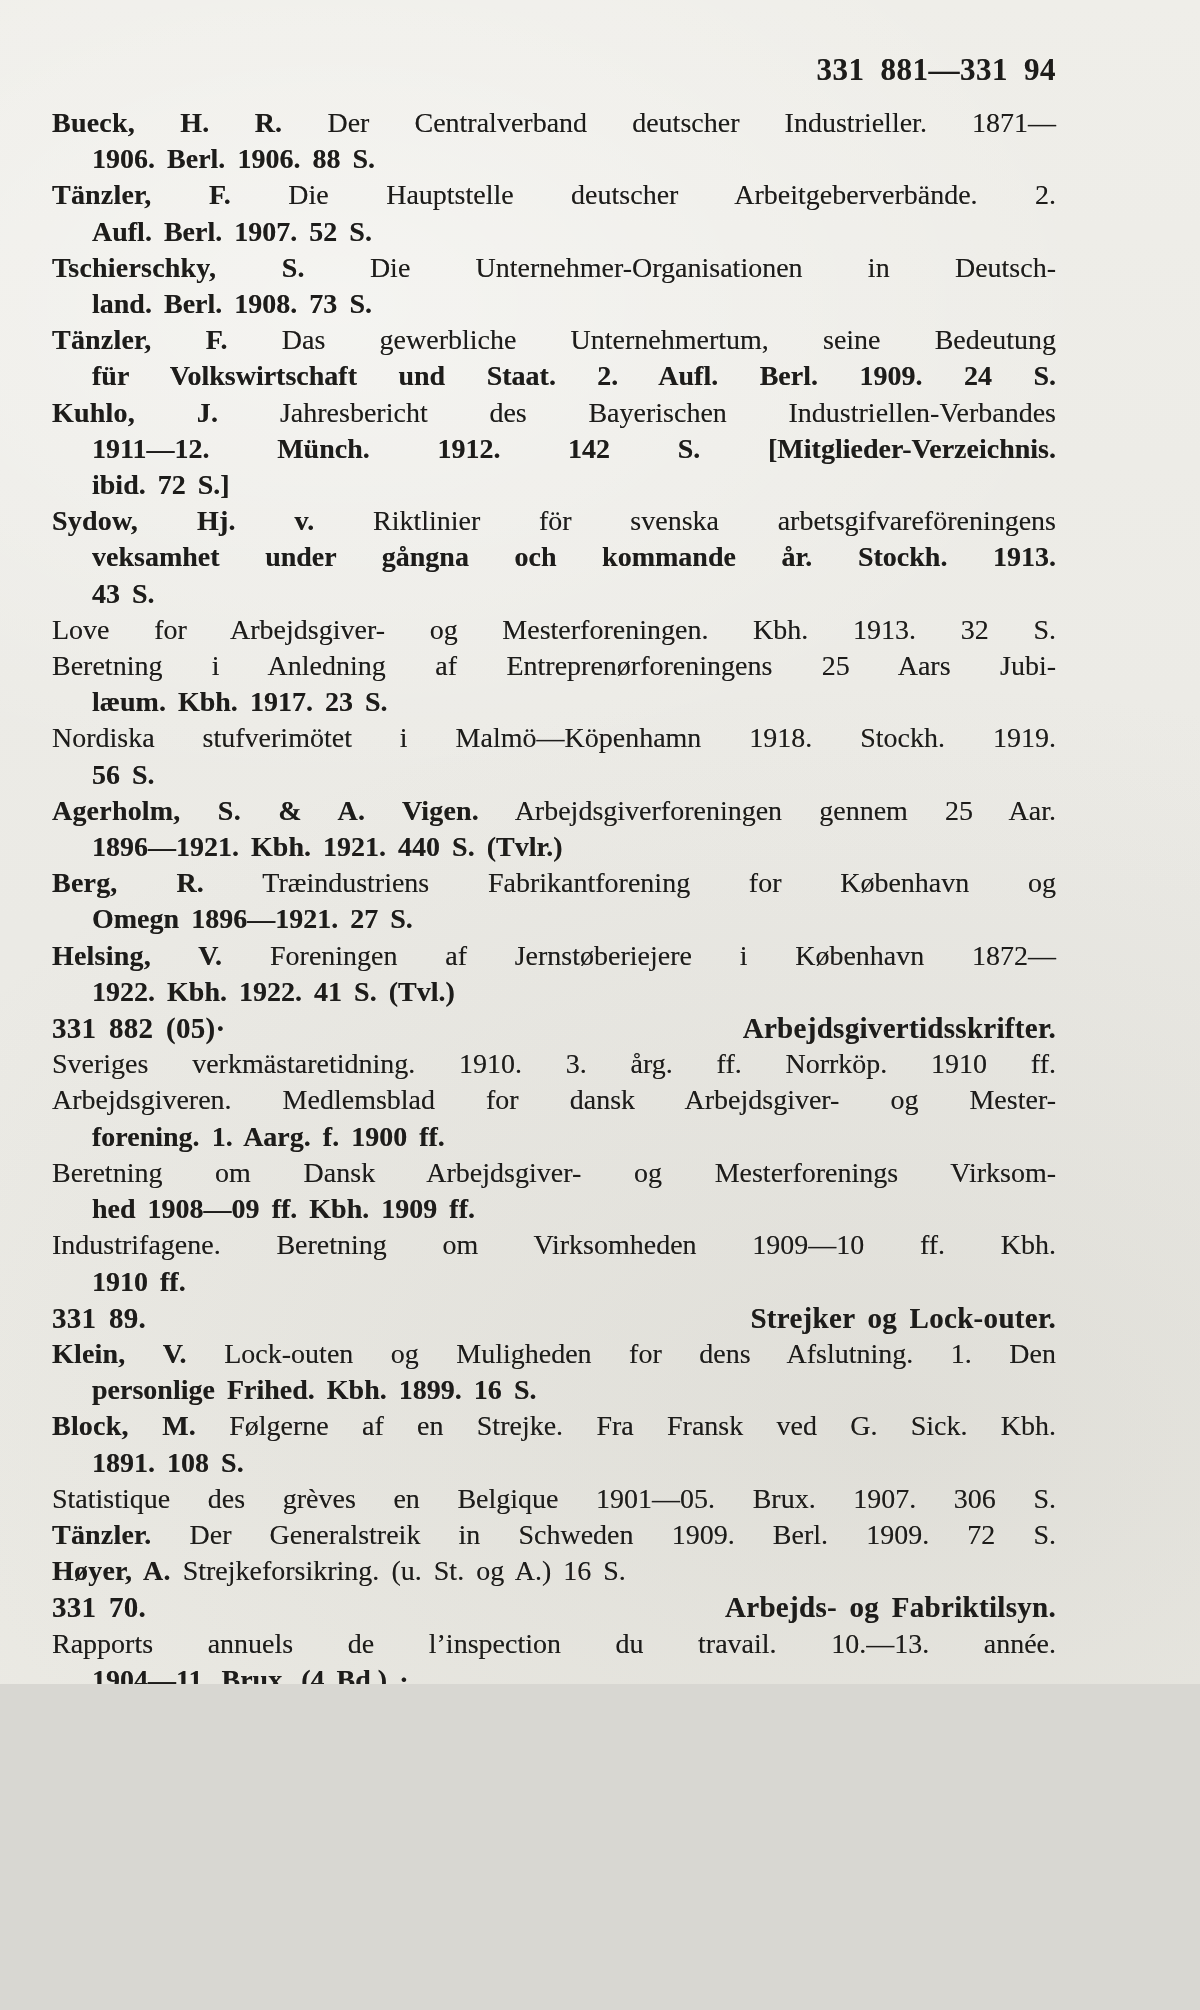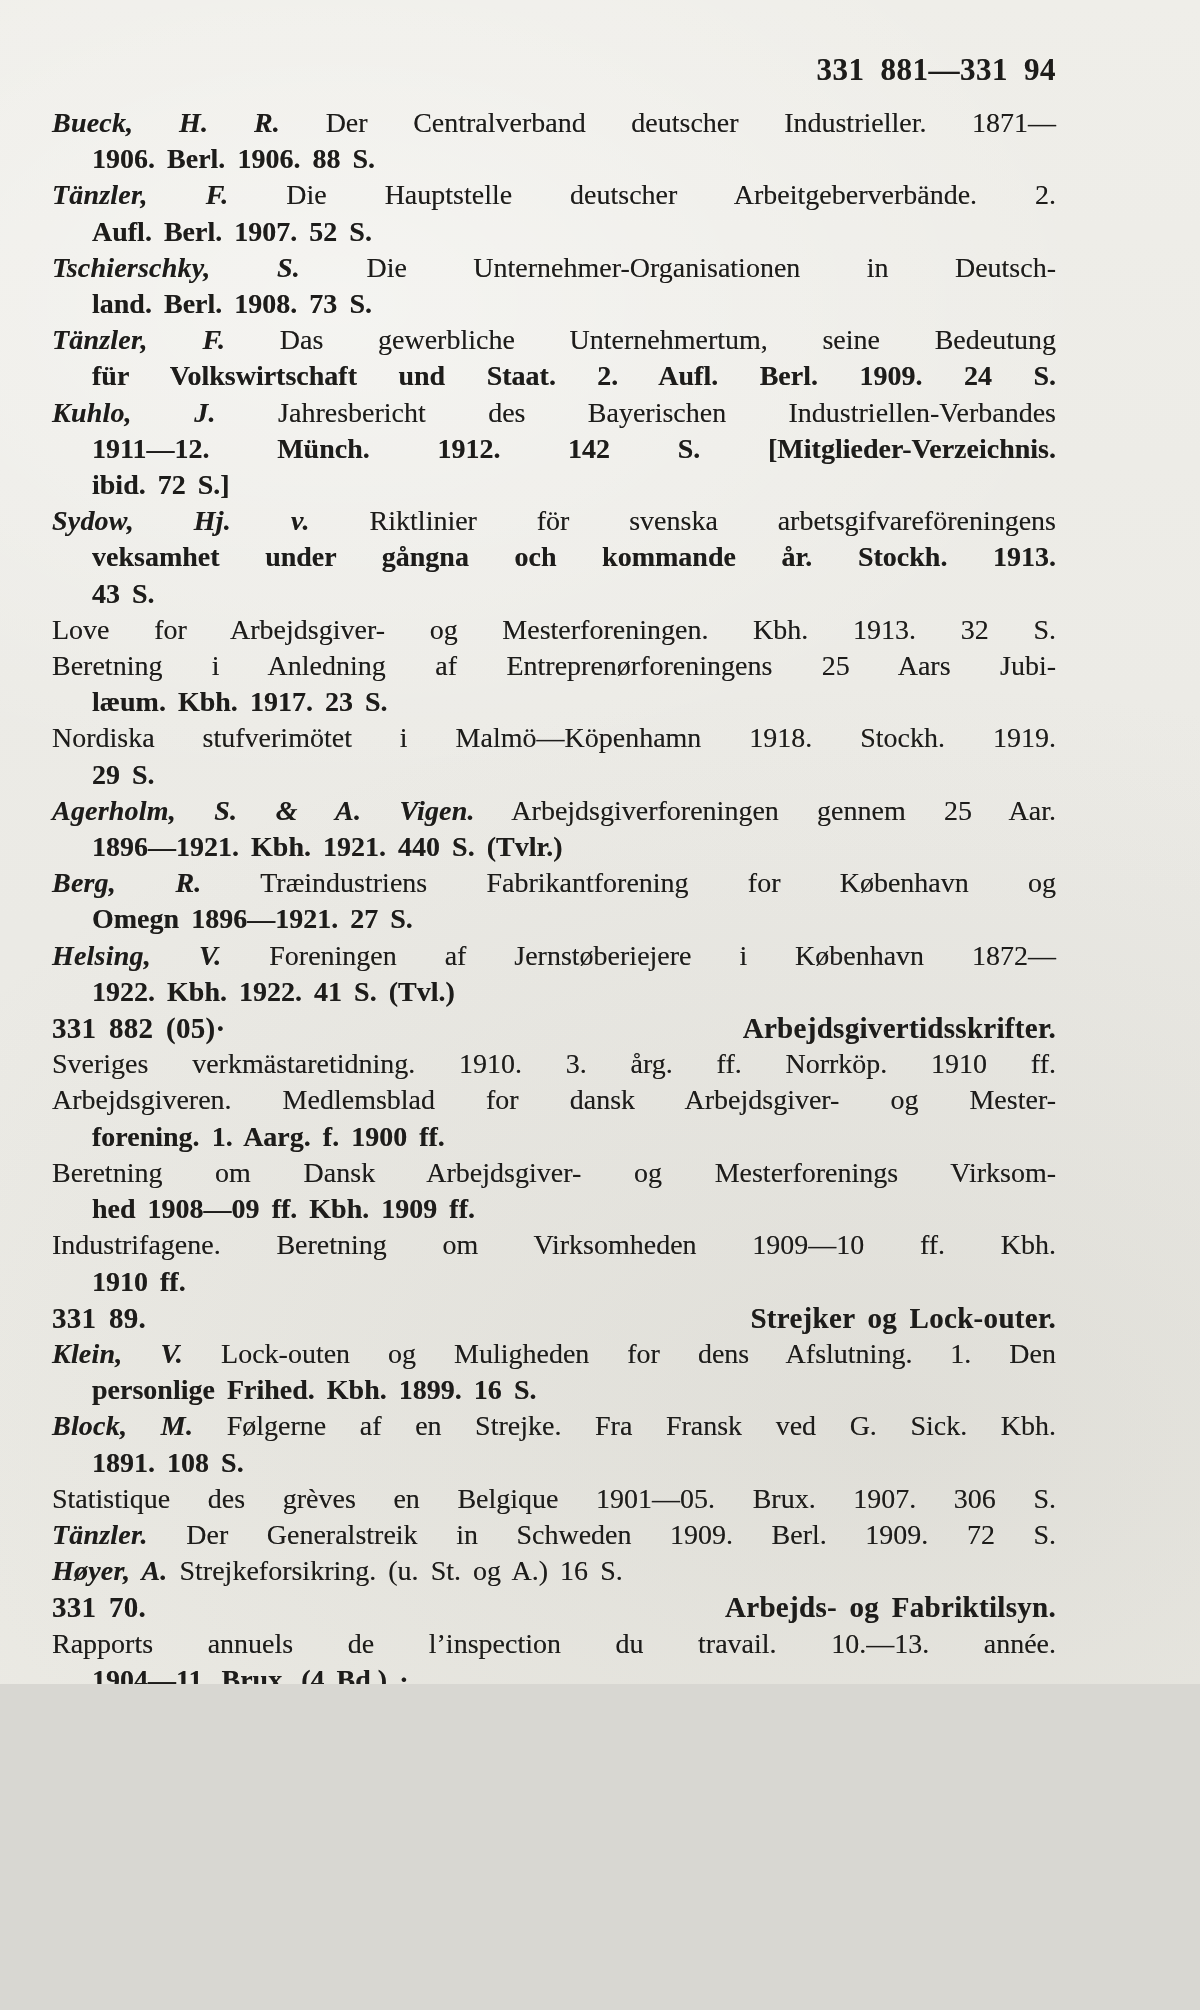--- a/index.html
+++ b/index.html
@@ -53,21 +53,20 @@
   .line.left {
     text-align: left;
   }
   .line.cont {
     padding-left: 40px;
     font-weight: bold;
   }
   .author {
     font-weight: bold;
     letter-spacing: 0.2px;
-    font-style: italic;
   }
   .heading-row {
     display: flex;
     justify-content: space-between;
     font-weight: bold;
     font-size: 29px;
     letter-spacing: 0.3px;
     gap: 36px;
   }
   .heading-row .code { white-space: nowrap; }
@@ -125,21 +124,21 @@
         </div>
         <div class="entry">
           <div class="line just">Love for Arbejdsgiver- og Mesterforeningen. Kbh. 1913. 32 S.</div>
         </div>
         <div class="entry">
           <div class="line just">Beretning i Anledning af Entreprenørforeningens 25 Aars Jubi-</div>
           <div class="line cont left">læum.  Kbh.  1917.  23 S.</div>
         </div>
         <div class="entry">
           <div class="line just">Nordiska stufverimötet i Malmö—Köpenhamn 1918. Stockh. 1919.</div>
-          <div class="line cont left">29 S.</div>
+          <div class="line cont left">56 S.</div>
         </div>
         <div class="entry">
           <div class="line just"><b class="author">Agerholm, S. &amp; A. Vigen.</b> Arbejdsgiverforeningen gennem 25 Aar.</div>
           <div class="line cont left">1896—1921.  Kbh.  1921.  440 S.  (Tvlr.)</div>
         </div>
         <div class="entry">
           <div class="line just"><b class="author">Berg, R.</b> Træindustriens Fabrikantforening for København og</div>
           <div class="line cont left">Omegn  1896—1921.  27 S.</div>
         </div>
         <div class="entry">

